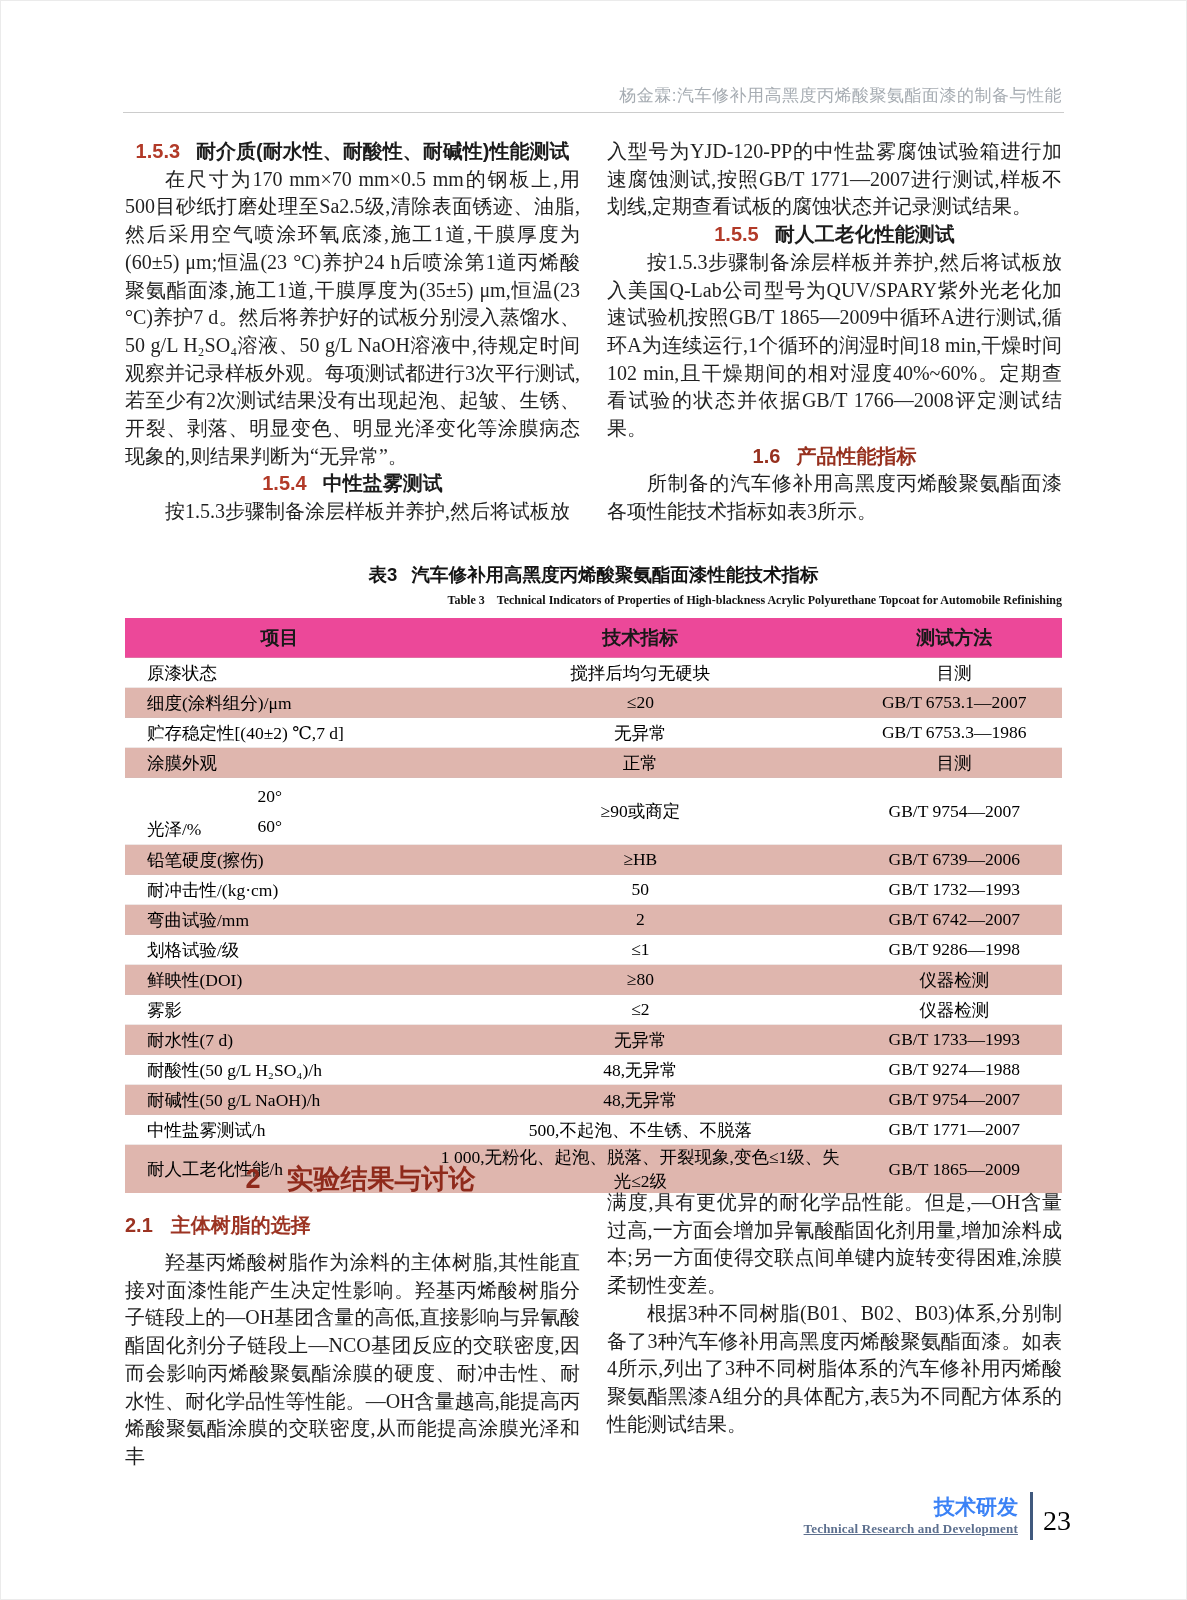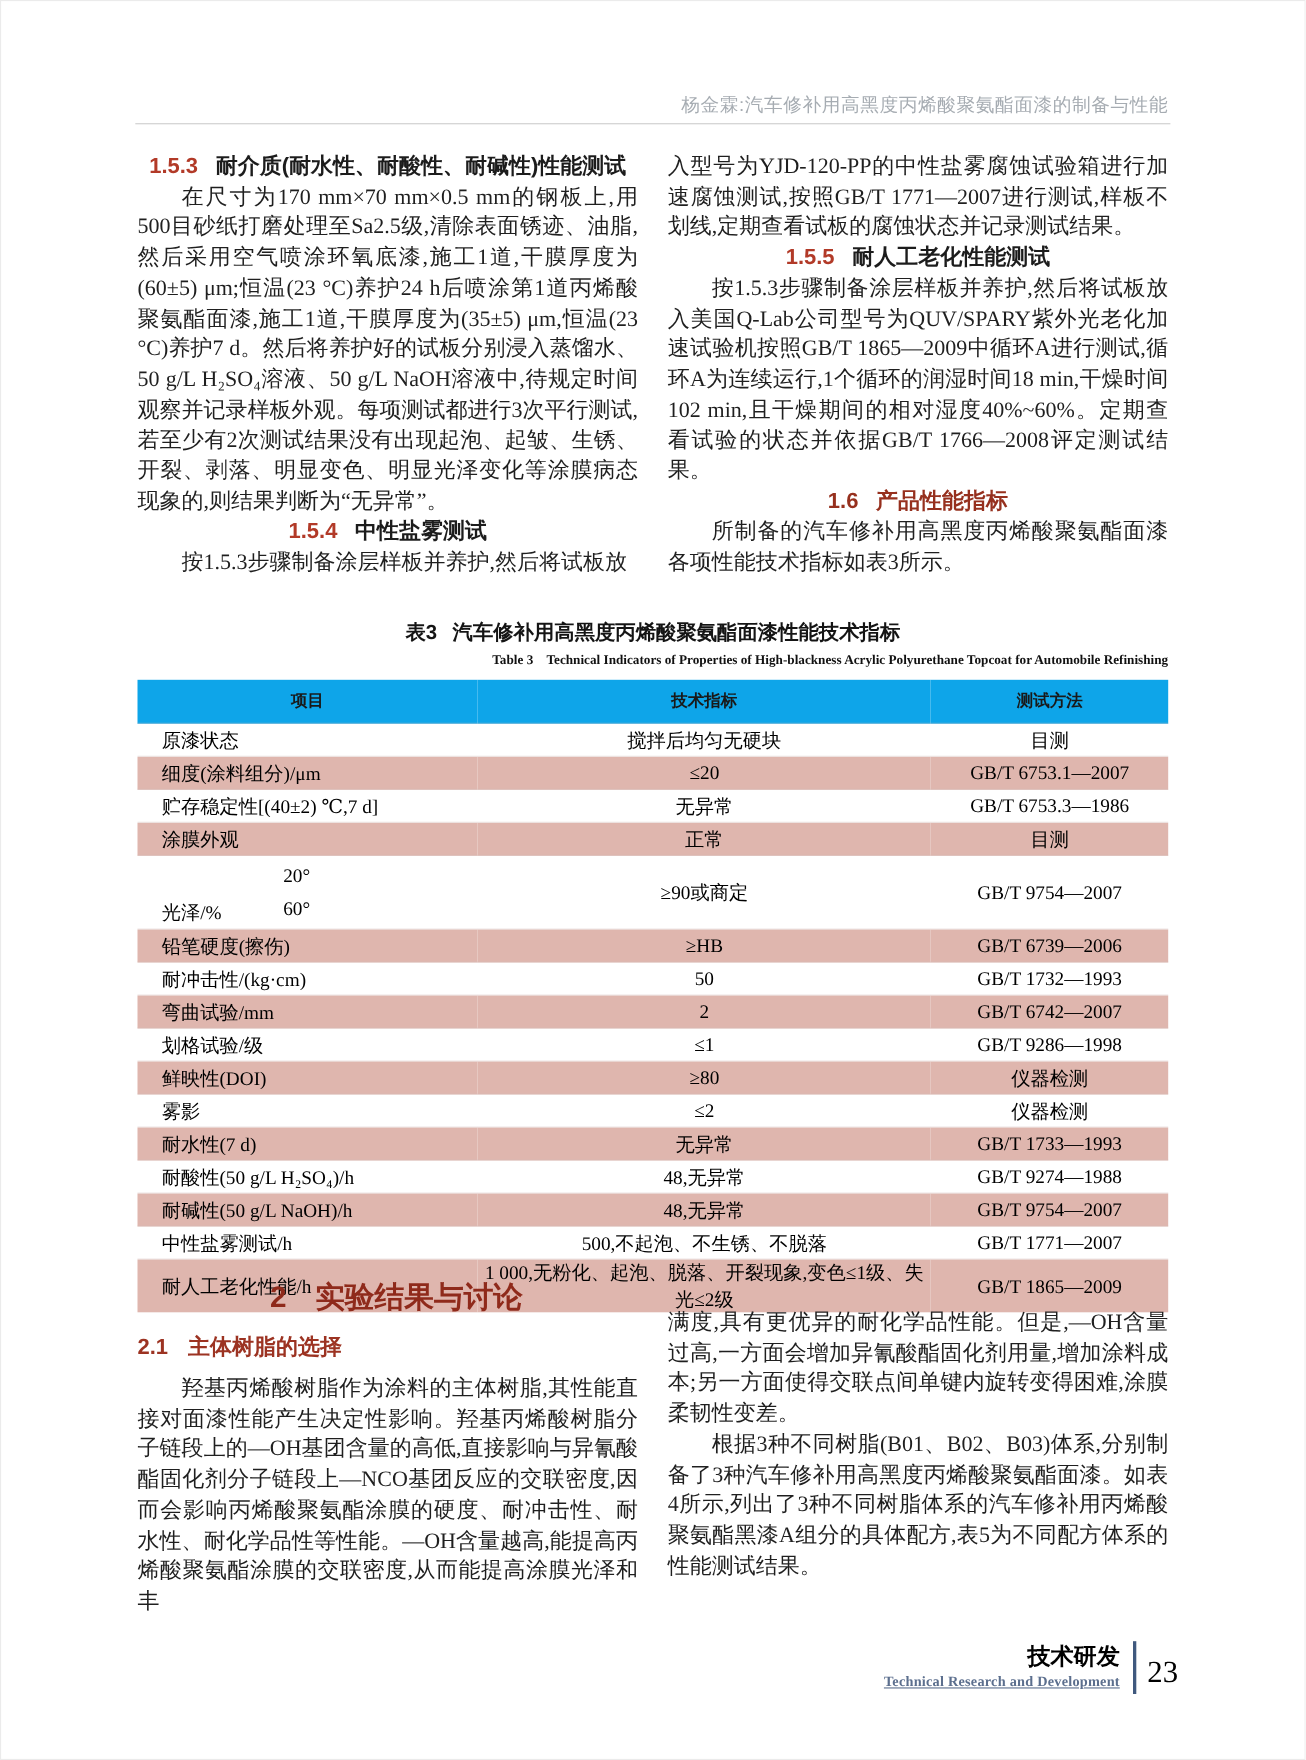--- a/index.html
+++ b/index.html
@@ -47,35 +47,35 @@
   .tablewrap{position:absolute;top:562px;left:125px;width:937px;}
   .cap-zh{
     text-align:center;font-family:"Liberation Sans","DejaVu Sans",sans-serif;
     font-weight:700;font-size:18.5px;color:#141414;
   }
   .cap-zh .capno{margin-right:14px;}
   .cap-en{text-align:right;font-weight:700;font-size:12px;margin-top:5px;color:#111;}
   table{width:100%;border-collapse:collapse;table-layout:fixed;margin-top:9px;}
   col.c1{width:33%;}col.c2{width:44%;}col.c3{width:23%;}
   th{
-    background:#0ea5e9;font-family:"Liberation Sans","DejaVu Sans",sans-serif;
-    font-weight:600;font-size:15px;height:37px;color:#191919;text-align:center;
+    background:#ec4899;font-family:"Liberation Sans","DejaVu Sans",sans-serif;
+    font-weight:600;font-size:19px;height:37px;color:#191919;text-align:center;
   }
   td{font-size:17.5px;height:29px;padding:0;color:#000000;border-top:1px solid rgba(210,190,185,.35);}
   td.item{text-align:left;padding-left:22px;}
   td.ind,td.met{text-align:center;}
   tr.pink td{background:#dfb6ae;}
   tr.tall td{height:66px;}
   .glossflex{display:flex;align-items:flex-end;}
   .glossflex .subs{display:flex;flex-direction:column;margin-left:56px;line-height:30px;}
 
   
   .footer{position:absolute;top:1487px;right:116px;display:flex;align-items:center;}
   .f-left{text-align:right;}
-  .f-zh{font-family:"Liberation Sans","DejaVu Sans",sans-serif;font-weight:700;font-size:21px;color:#000000;line-height:24px;}
+  .f-zh{font-family:"Liberation Sans","DejaVu Sans",sans-serif;font-weight:700;font-size:21px;color:#3b82f6;line-height:24px;}
   .f-en{font-weight:700;font-size:13px;color:#5c6f8e;letter-spacing:.2px;margin-top:2px;text-decoration:underline;}
   .f-bar{width:3px;height:48px;background:#40597e;margin:0 10px 0 12px;}
   .f-page{font-size:28px;color:#000000;line-height:48px;padding-top:10px;}
 </style>
 </head>
 <body>
 
 <div class="page-edge"></div>
 
 <div class="running-head">杨金霖:汽车修补用高黑度丙烯酸聚氨酯面漆的制备与性能</div>

